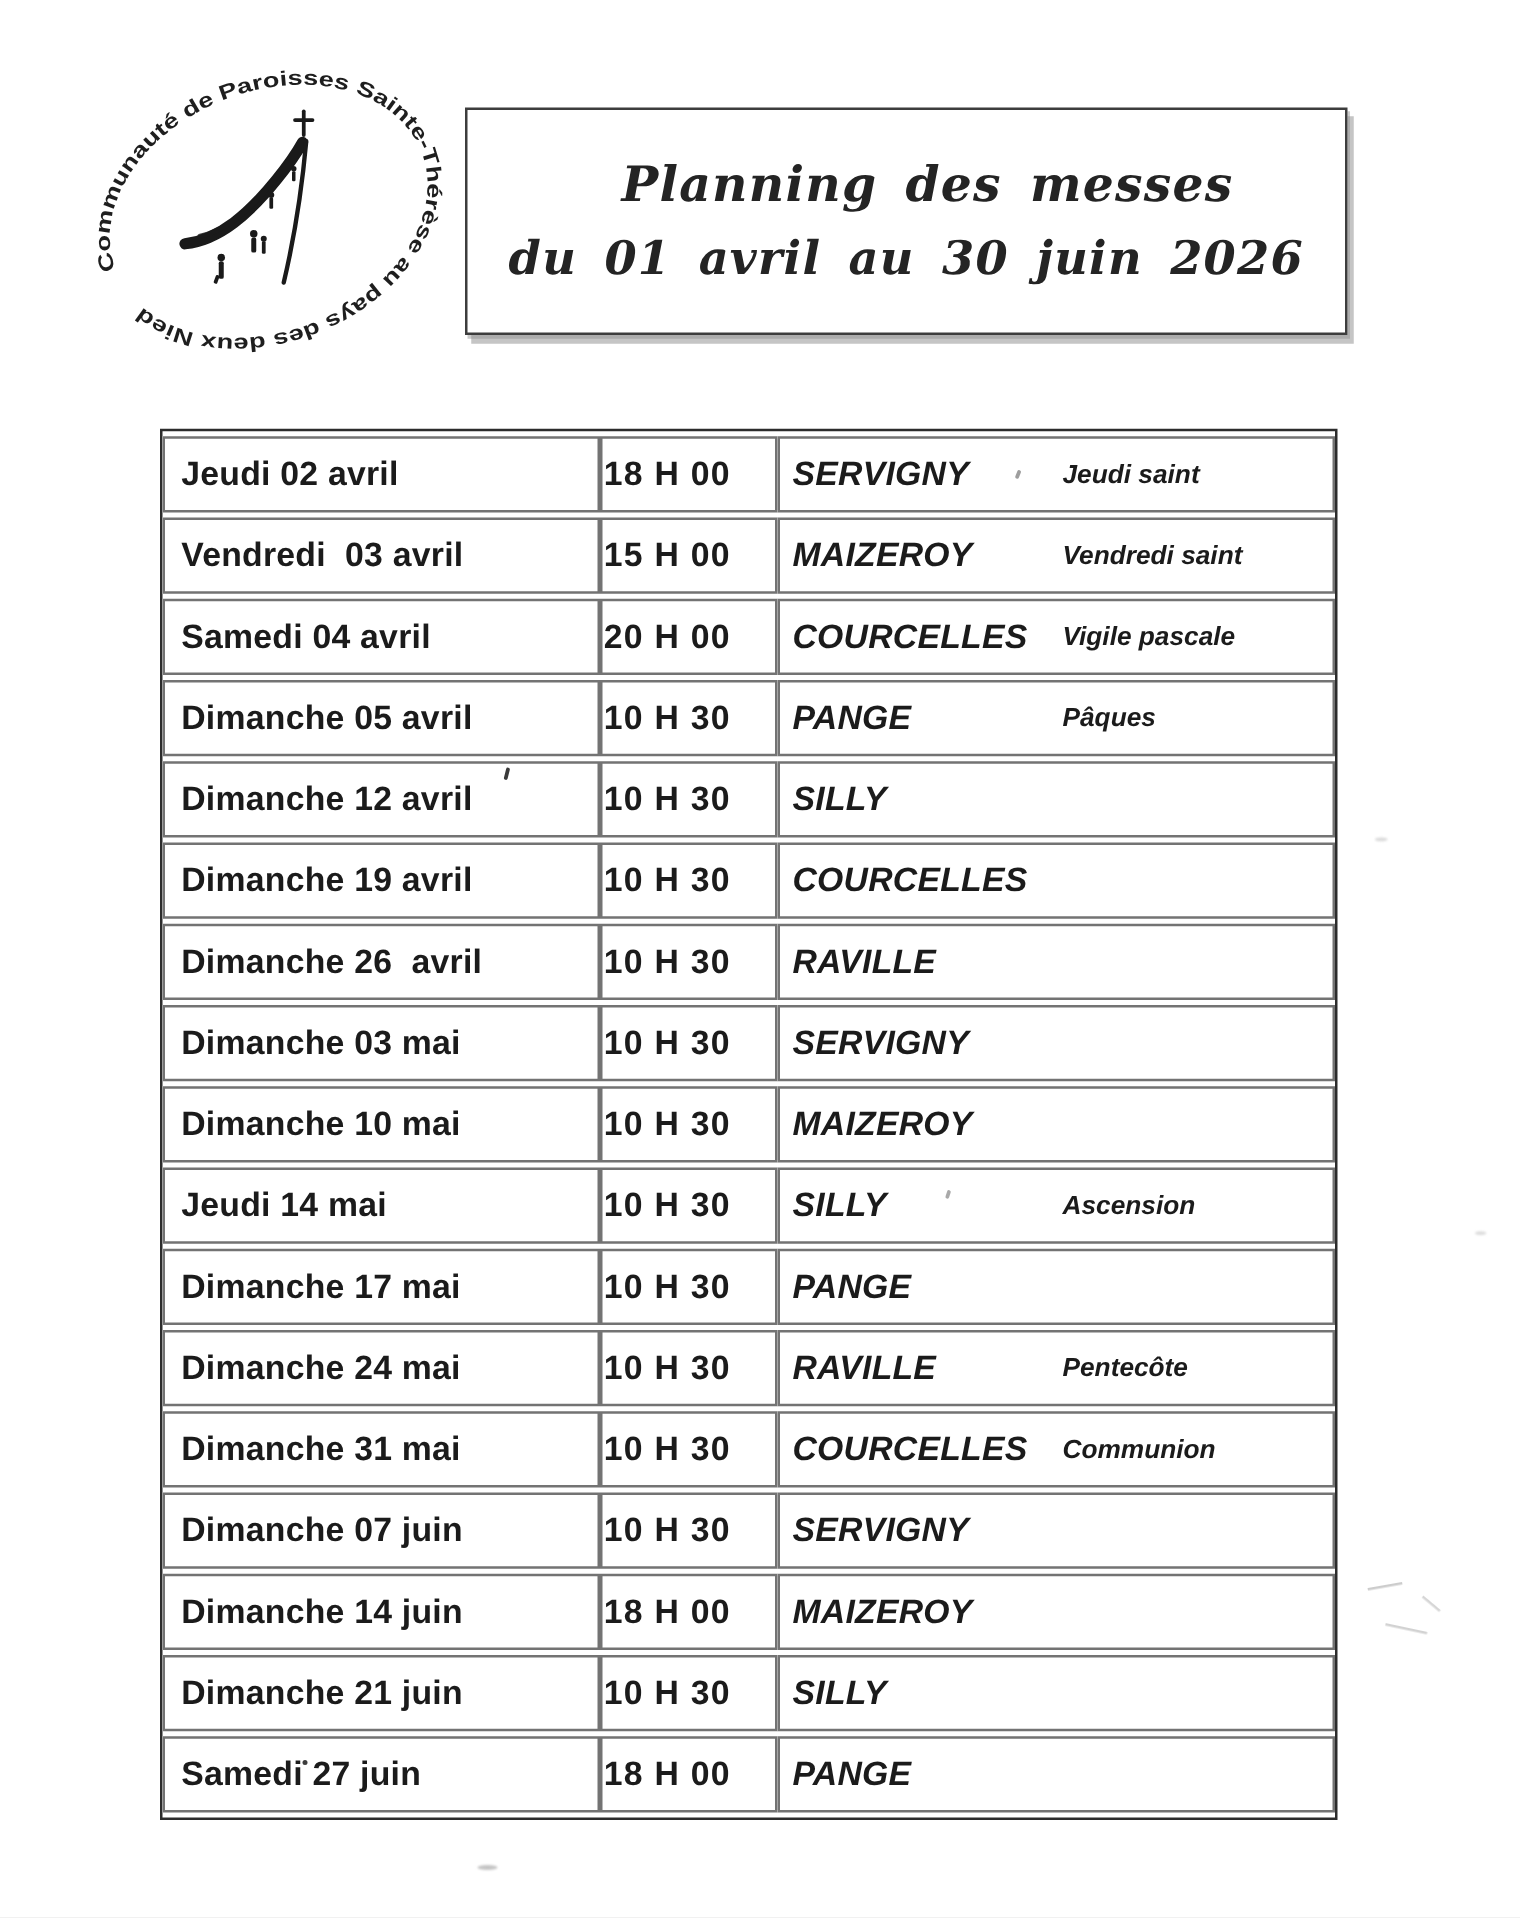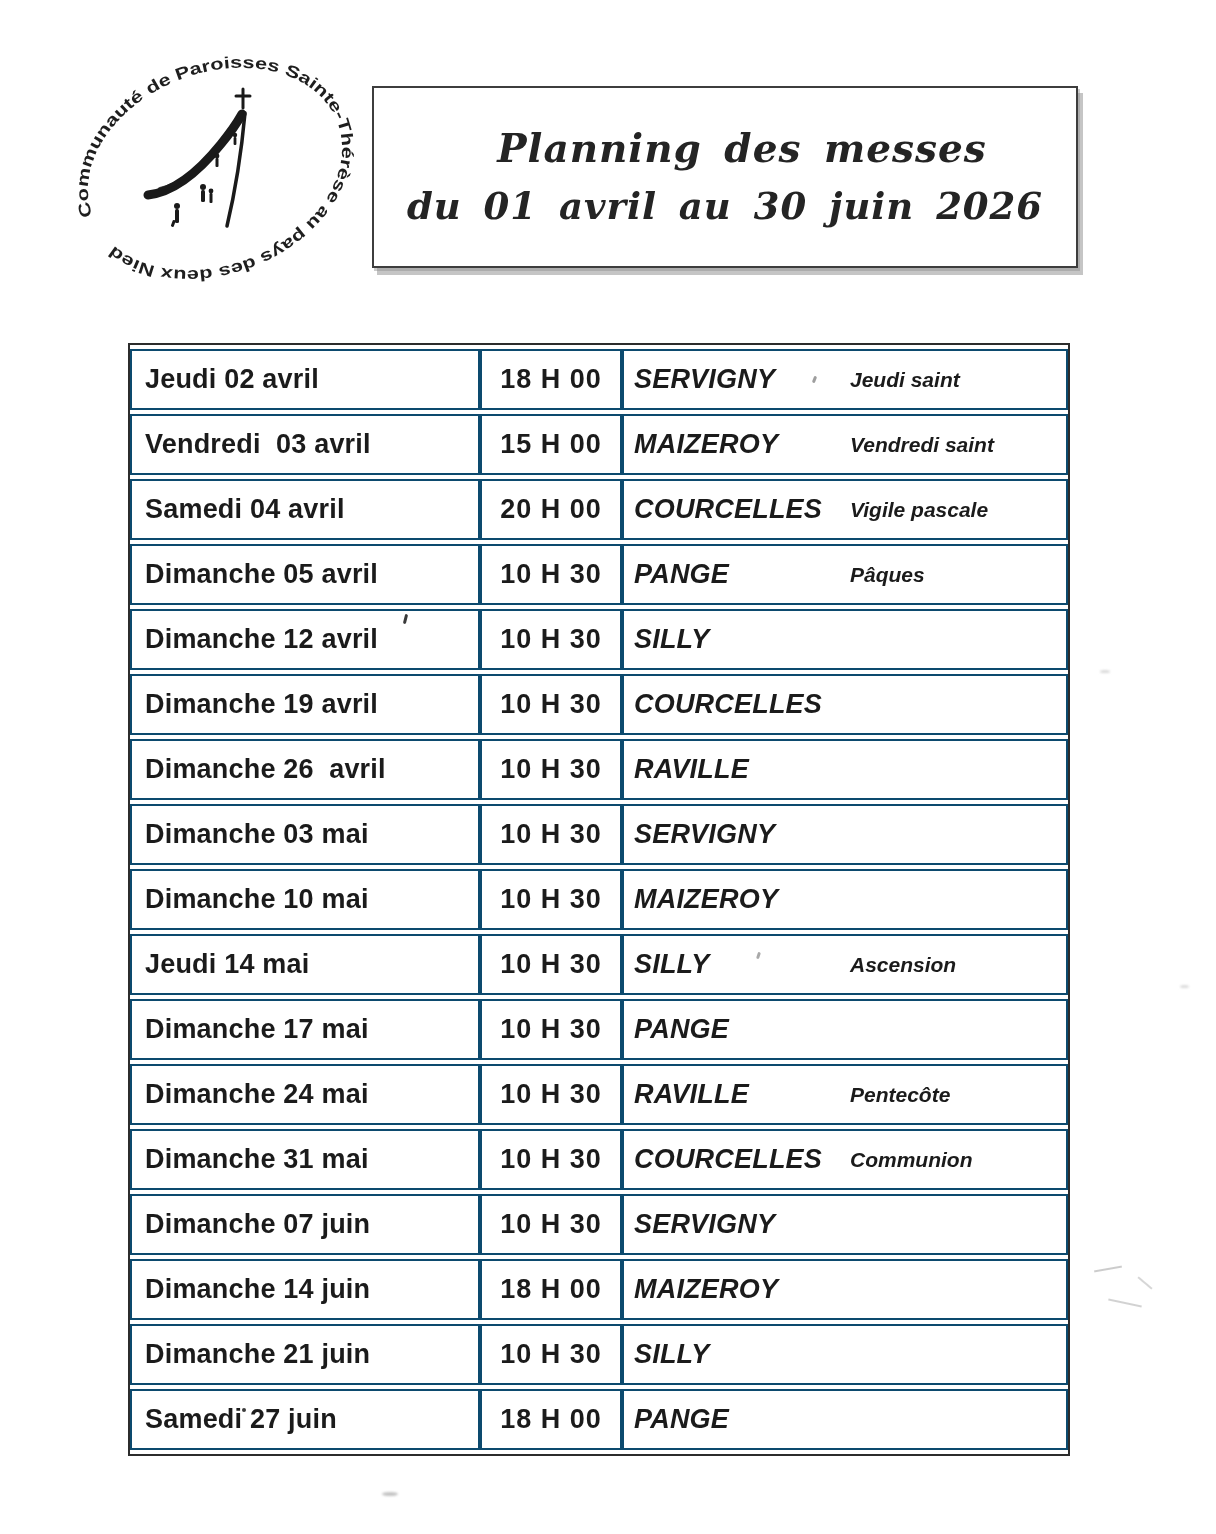--- a/index.html
+++ b/index.html
@@ -28,26 +28,26 @@
   .title-line.l1{font-size:39px;margin-left:34px;}
   .title-line.l2{font-size:37px;text-align:center;}
 
   
   table.mass{
     position:absolute; left:128px; top:343px;
     border-collapse:separate; border-spacing:0 4px;
     border:2px solid #2c2c2c; table-layout:fixed; width:942px;
   }
   table.mass td{
-    border:2px solid #0c4a6e; height:55px; vertical-align:middle;
+    border:2px solid #737373; height:55px; vertical-align:middle;
     font-weight:700; font-size:27px; color:#1b1b1b; background:#fff;
     overflow:hidden;
   }
   td.c-date{padding-left:13px; white-space:pre; letter-spacing:.2px;}
-  td.c-time{text-align:center; letter-spacing:1px;}
+  td.c-time{text-align:left; letter-spacing:1px;}
   td.c-place{padding:0;font-style:italic;}
   .place-wrap{display:flex; align-items:center; padding-left:10px;}
   .place-wrap .loc{width:216px; flex:none; white-space:pre; letter-spacing:.2px;}
   .place-wrap .note{font-size:21px; white-space:pre;}
 
   
   .artifact{position:absolute; pointer-events:none;}
   .a-tick1{left:404px; top:614px; width:3px; height:10px; background:#3a3a3a; transform:rotate(14deg); border-radius:2px;}
   .a-tick2{left:813px; top:376px; width:3px; height:7px; background:#6a6a6a; transform:rotate(22deg); opacity:.65; border-radius:2px;}
   .a-tick3{left:757px; top:952px; width:3px; height:7px; background:#6f6f6f; transform:rotate(18deg); opacity:.6; border-radius:2px;}

